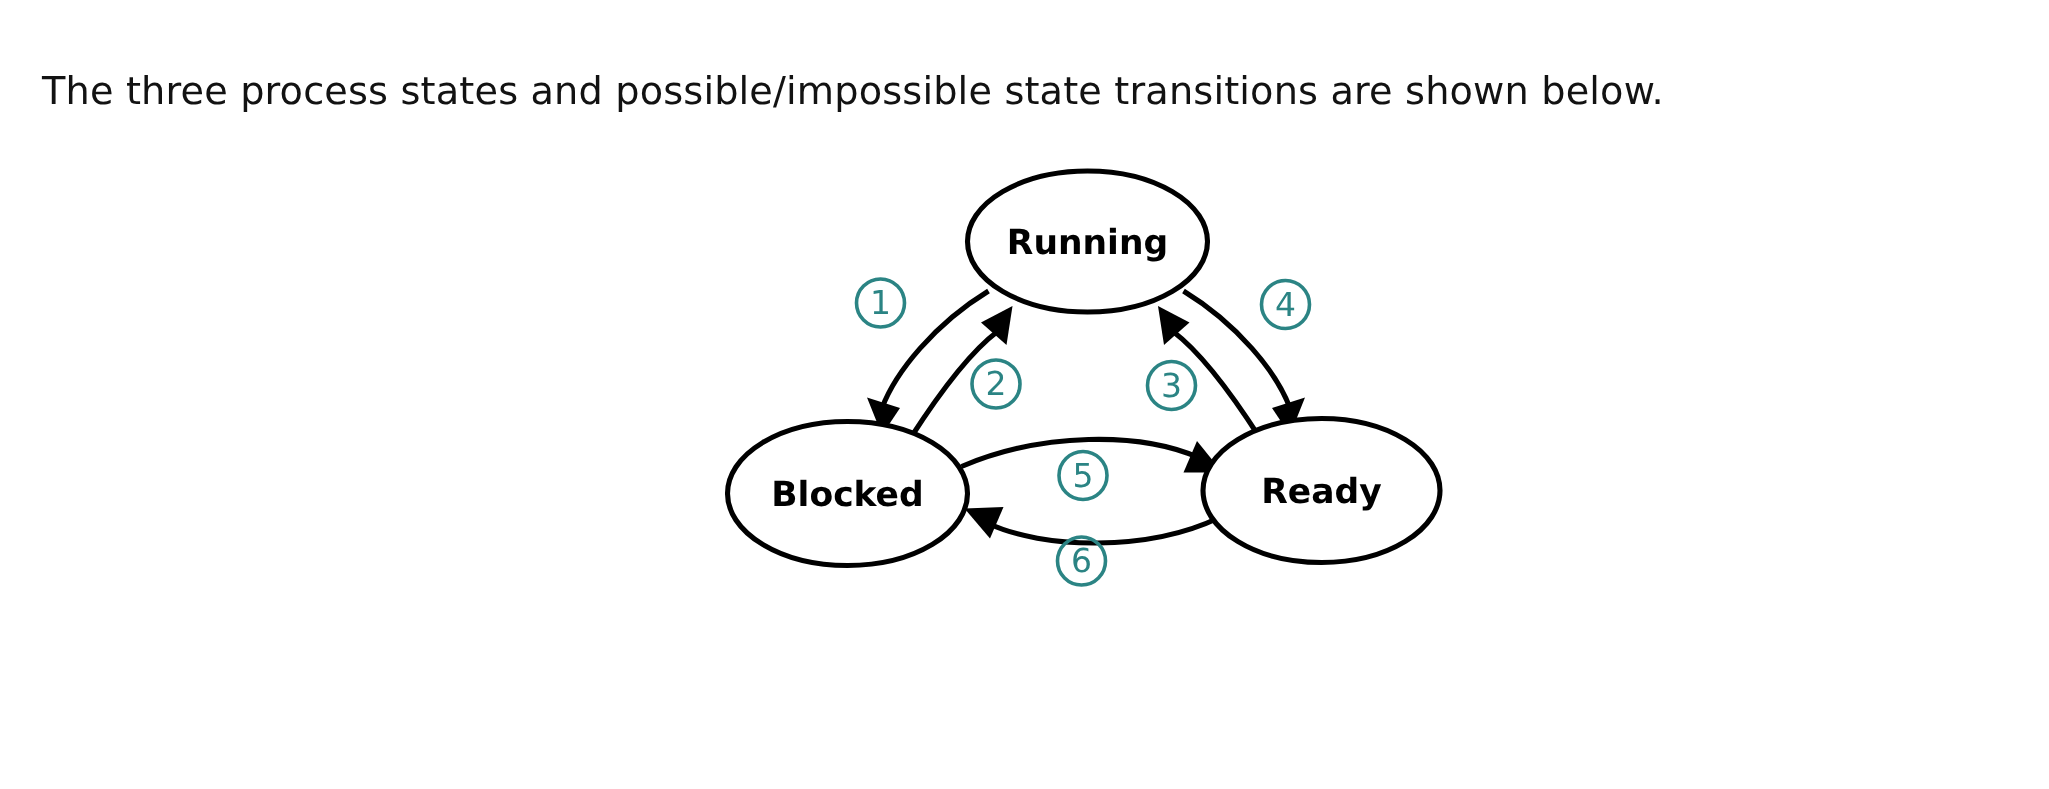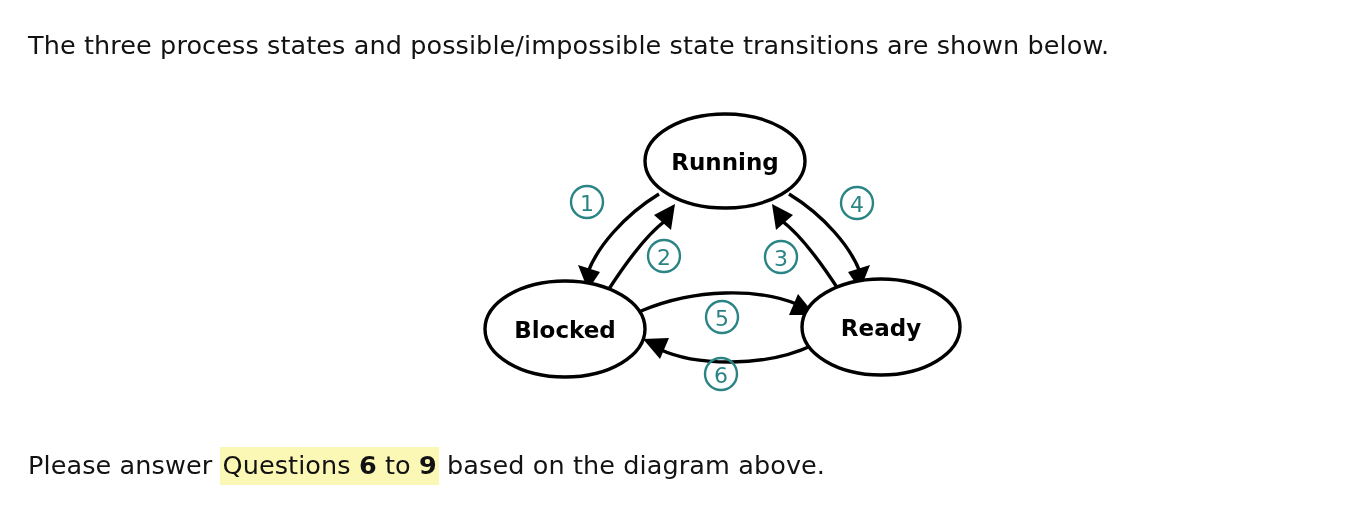--- a/index.html
+++ b/index.html
@@ -17,21 +17,21 @@
     position: relative;
   }
   .page {
     position: relative;
     width: 1366px;
     height: 526px;
   }
   .intro-text {
     position: absolute;
     left: 28px;
-    top: 28px;
+    top: 44px;
     font-size: 25.5px;
     line-height: 34px;
     letter-spacing: 0.1px;
     color: #121212;
     white-space: nowrap;
   }
   .closing-text {
     position: absolute;
     left: 28px;
     top: 446px;
@@ -179,17 +179,14 @@
       </g>
 
       <g>
         <circle class="num-circle" cx="266" cy="278" r="16"></circle>
         <text class="num-text" x="266" y="279">6</text>
       </g>
 
     </svg>
   </div>
 
-  <div class="closing-text">
-    <span>Please answer </span><span class="hl"><span>Questions </span><b>6</b><span> to </span><b>9</b></span><span> based on the diagram above.</span>
-  </div>
 
 </div>
 
 </body></html>

